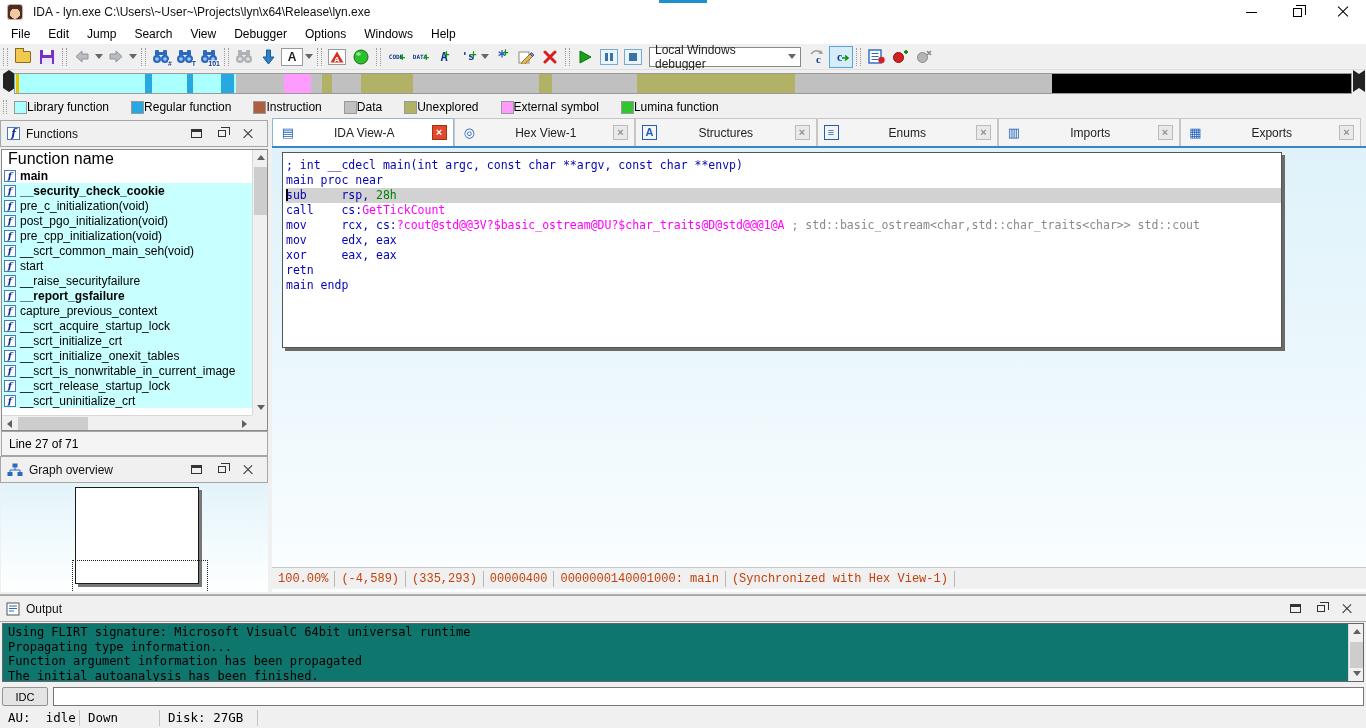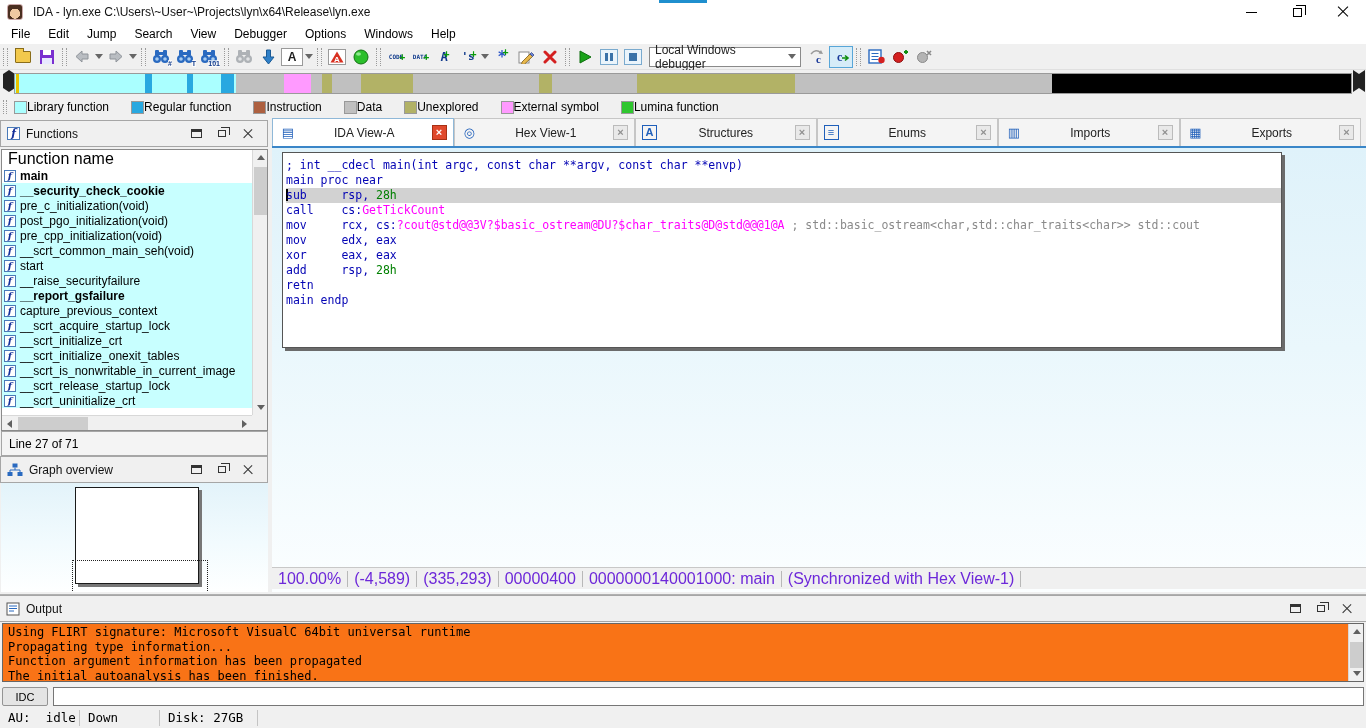--- a/index.html
+++ b/index.html
@@ -126,26 +126,26 @@
 
   
   #disasm-box { position:absolute; left:10px; top:4px; width:1000px; height:196px; background:#fff; border:1px solid #555;
                 box-shadow:3px 3px 0 #6b6b6b; overflow:hidden; padding:5px 0 0 3px; }
   .dline { height:15px; line-height:15px; font-family:"DejaVu Sans Mono",monospace; font-size:11.5px; white-space:pre; }
   .dline.hl { background:#d2d2d2; }
   .tk-ins { color:#0404b4; } .tk-num { color:#008000; } .tk-sym { color:#ff00ff; } .tk-cmt { color:#8a8a8a; }
   .caret-bar { display:inline-block; width:1.5px; height:12px; background:#000; vertical-align:-2px; margin-right:-1.5px; }
   #dstatus { position:absolute; left:0; bottom:3px; width:1094px; height:22px; background:#f0f0f0; border-top:1px solid #c8c8c8;
              display:flex; align-items:center; }
-  .ds-cell { font-family:Liberation Sans, sans-serif; font-size:16px; color:#6d28d9; padding:0 6px; border-right:1px solid #b8b8b8; height:16px; line-height:16px; }
+  .ds-cell { font-family:Liberation Mono, monospace; font-size:12px; color:#c2410c; padding:0 6px; border-right:1px solid #b8b8b8; height:16px; line-height:16px; }
 
   
   #output-panel { position:absolute; left:0; top:594px; width:1366px; height:134px; background:#f0f0f0; border-top:1px solid #b0b0b0; }
   #output-title { left:0; top:0; width:1366px; border-left:none; border-right:none; }
-  #olog { position:absolute; left:2px; top:28px; width:1362px; height:59px; background:#f97316; border:1px solid #666; overflow:hidden; }
+  #olog { position:absolute; left:2px; top:28px; width:1362px; height:59px; background:#0f766e; border:1px solid #666; overflow:hidden; }
   #olog-lines { position:absolute; left:0; top:0; right:15px; bottom:0; padding:1px 0 0 5px; }
   .oline { font-family:"DejaVu Sans Mono",monospace; font-size:12px; height:14.5px; line-height:14.5px; white-space:pre; }
   #olog .vscroll { bottom:0; }
   #idc-row { position:absolute; left:2px; top:92px; width:1362px; height:19px; display:flex; gap:5px; }
   #idc-btn { width:46px; height:19px; background:#e4e4e4; border:1px solid #949494; border-radius:2px; font-size:11px; display:flex;
              align-items:center; justify-content:center; }
   #cli-input { flex:1; height:19px; border:1px solid #767676; background:#fff; font-family:"DejaVu Sans Mono",monospace; font-size:12px; padding:0 3px; }
   #statusbar { position:absolute; left:0; top:112px; width:1366px; height:22px; display:flex; align-items:center; }
   .sb-cell { font-family:"DejaVu Sans Mono",monospace; font-size:12.5px; white-space:pre; padding:0 8px; height:16px; line-height:16px;
              border-right:1px solid #c4c4c4; }
@@ -599,21 +599,20 @@
   <div id="view-area">
     <div id="disasm-box">
       <div id="dcode">
           <div class="dline"><span class="tk-ins">; int __cdecl main(int argc, const char **argv, const char **envp)</span></div>
           <div class="dline"><span class="tk-ins">main proc near</span></div>
           <div class="dline hl"><span class="caret-bar"></span><span class="tk-ins">sub     rsp, </span><span class="tk-num">28h</span></div>
           <div class="dline"><span class="tk-ins">call    cs:</span><span class="tk-sym">GetTickCount</span></div>
           <div class="dline"><span class="tk-ins">mov     rcx, cs:</span><span class="tk-sym">?cout@std@@3V?$basic_ostream@DU?$char_traits@D@std@@@1@A</span><span class="tk-cmt"> ; std::basic_ostream&lt;char,std::char_traits&lt;char&gt;&gt; std::cout</span></div>
           <div class="dline"><span class="tk-ins">mov     edx, eax</span></div>
           <div class="dline"><span class="tk-ins">xor     eax, eax</span></div>
-          <div class="dline"><span class="tk-ins">add     rsp, </span><span class="tk-num">28h</span></div>
           <div class="dline"><span class="tk-ins">retn</span></div>
           <div class="dline"><span class="tk-ins">main endp</span></div>
         </div>
     </div>
     <div id="dstatus">
         <span class="ds-cell">100.00%</span>
         <span class="ds-cell">(-4,589)</span>
         <span class="ds-cell">(335,293)</span>
         <span class="ds-cell">00000400</span>
         <span class="ds-cell">0000000140001000: main</span>

